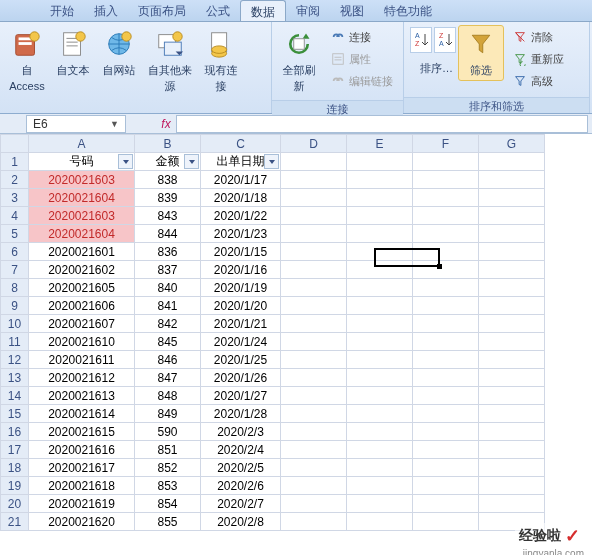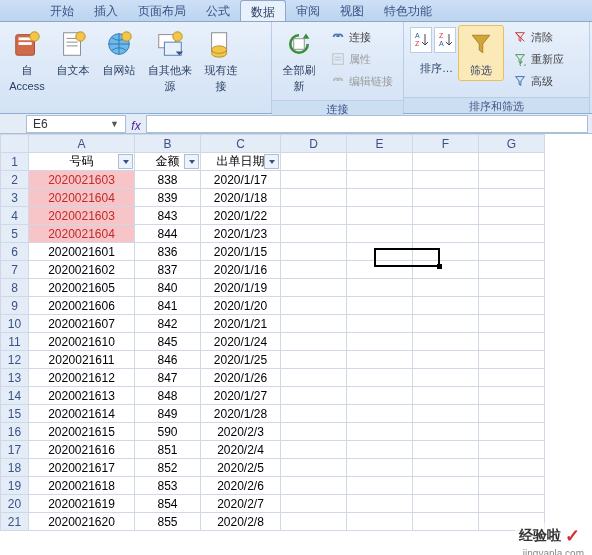--- a/index.html
+++ b/index.html
@@ -27,24 +27,24 @@
   .small-btn.disabled span { color: #9a9a9a; }
 
   
   .ic-refresh { width: 28px; height: 28px; }
   .ic-filter { width: 28px; height: 28px; }
 
   
   .big-icon-svg { width: 30px; height: 30px; }
 
   
-  .formula-bar { height: 20px; background: #e4ecf7; display: flex; align-items: flex-end; border-bottom: 1px solid #a9bfd8; }
+  .formula-bar { height: 20px; background: #e4ecf7; display: flex; align-items: center; border-bottom: 1px solid #a9bfd8; }
   .namebox { width: 100px; height: 18px; background: #fff; border: 1px solid #a9bfd8; margin-left: 26px; display: flex; align-items: center; padding: 0 6px; font-size: 12px; color: #333; }
   .namebox .dd { margin-left: auto; font-size: 9px; color: #555; }
-  .fx { width: 20px; text-align: center; font-style: italic; color: #4c1d95; margin-left: 0; }
+  .fx { width: 20px; text-align: center; font-style: italic; color: #be185d; margin-left: 30px; }
   .formula-input { flex: 1; height: 18px; background: #fff; border: 1px solid #a9bfd8; margin-right: 4px; }
 
   
   .sheet { position: relative; }
   table.grid { border-collapse: collapse; table-layout: fixed; }
   table.grid th, table.grid td { border: 1px solid #d0d7e5; font-size: 12px; height: 18px; background: #fff; text-align: center; font-weight: normal; color: #000; overflow: hidden; white-space: nowrap; }
   table.grid th { background: #e4ecf7; color: #3b5284; }
   table.grid th.corner { background: #e4ecf7; width: 28px; }
   table.grid th.colh { }
   table.grid th.rowh { width: 28px; text-align: center; }

